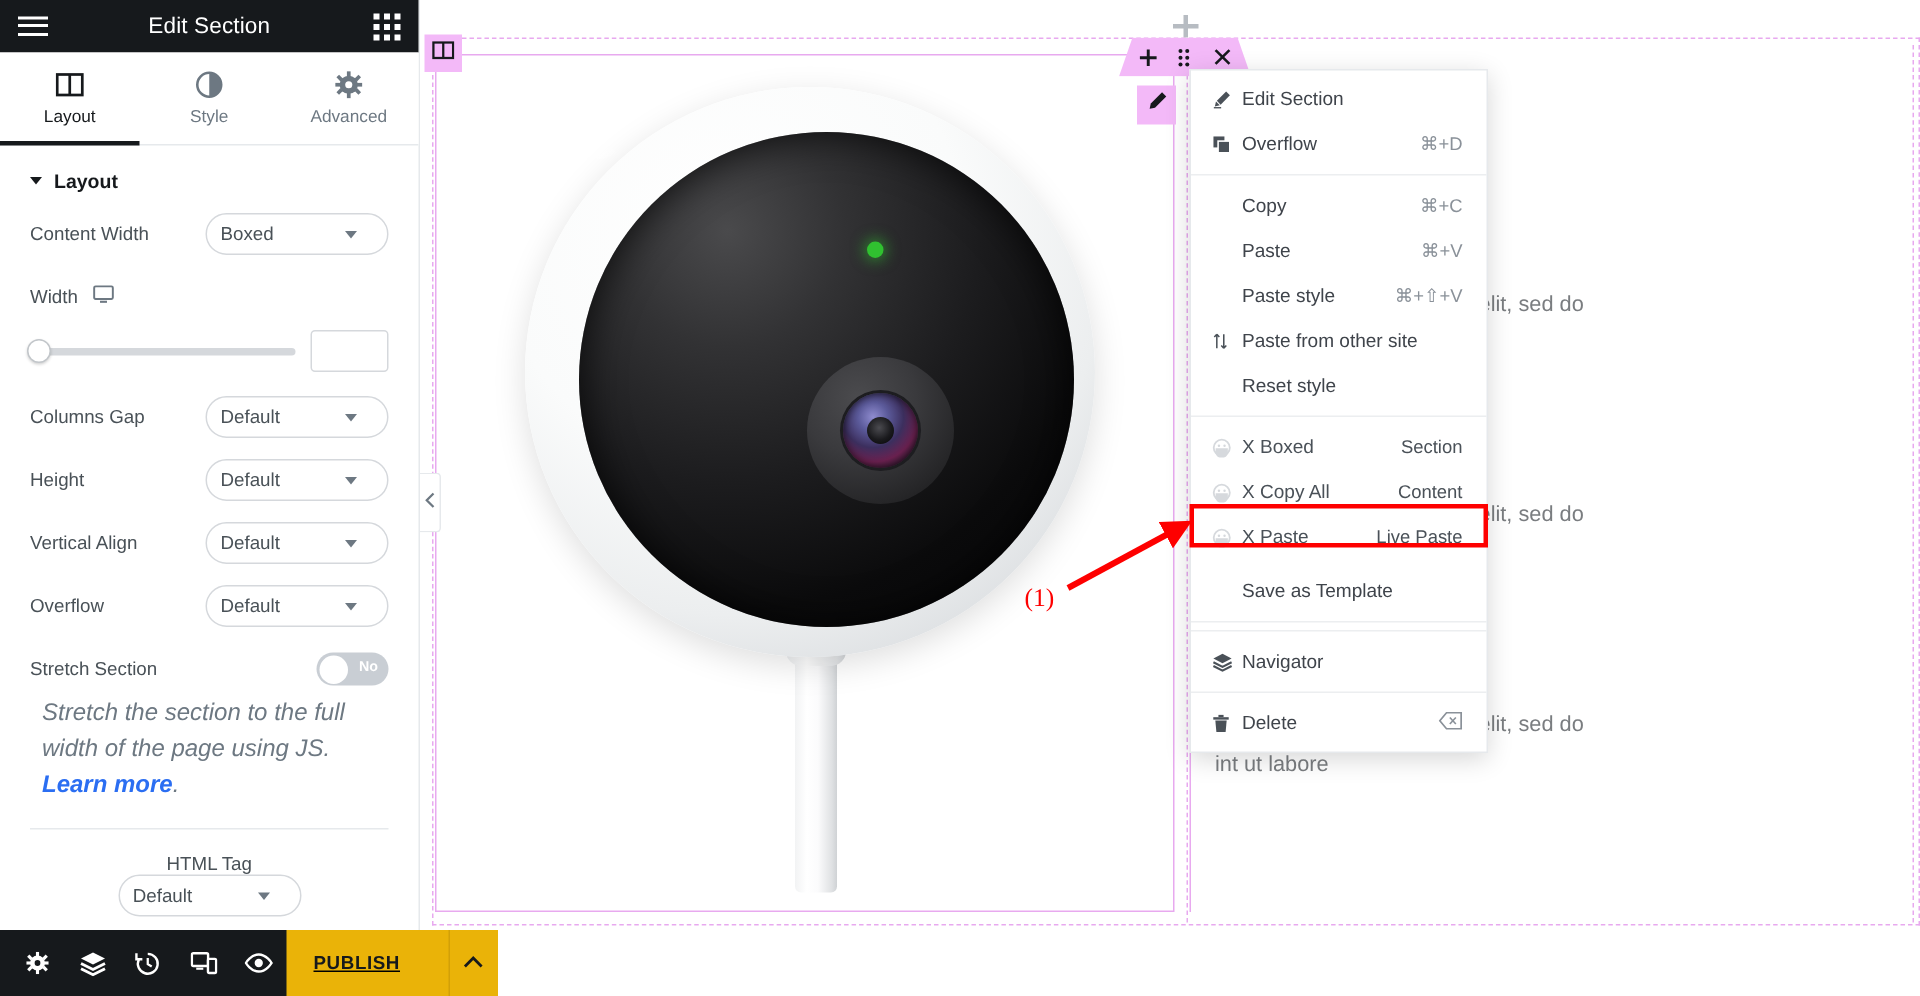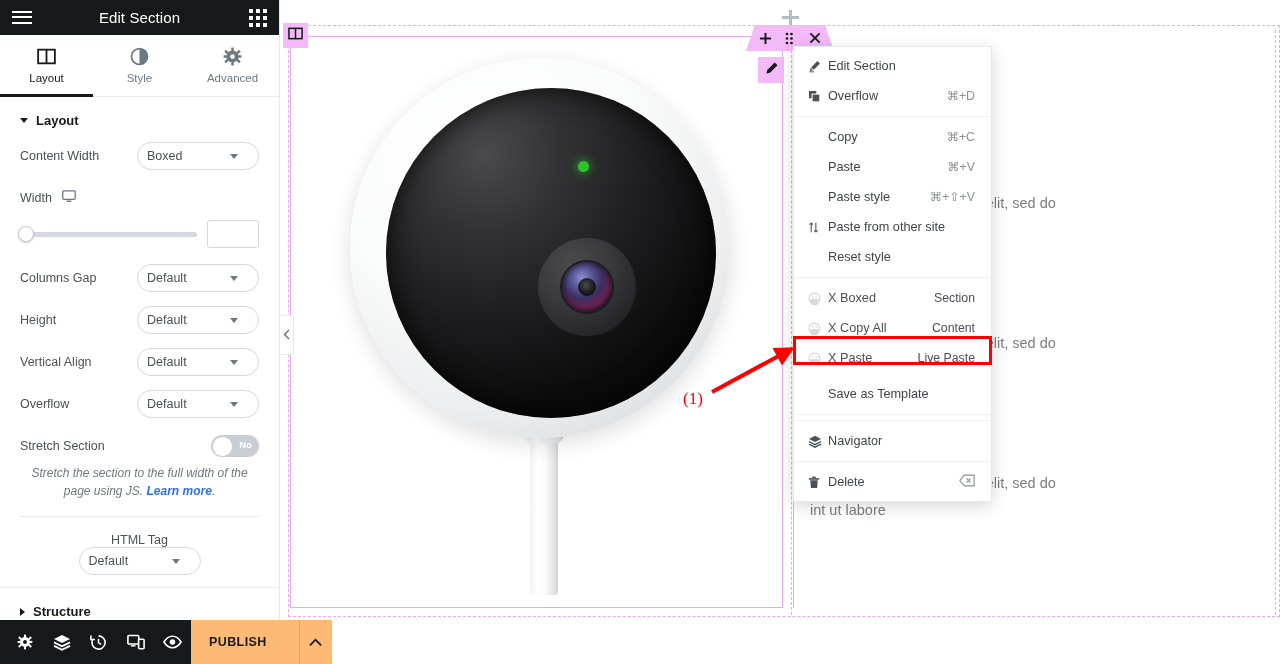--- a/index.html
+++ b/index.html
@@ -72,34 +72,34 @@
   .select .ar { width:0;height:0;border-left:4px solid transparent;border-right:4px solid transparent;border-top:5px solid #6d7882;}
   .slider-row { display:flex; align-items:center; padding: 2px 20px 0 20px; margin-bottom: 16px; gap: 10px;}
   .track { flex:1; height: 5px; background:#d5d8dc; border-radius: 3px; position: relative; cursor: pointer;}
   .knob { position:absolute; left:-2px; top:50%; transform: translateY(-50%);
           width: 16px; height:16px; border-radius:50%; background:#fff; border:1px solid #c2c6ca;
           box-shadow: 0 1px 2px rgba(0,0,0,.18); cursor: grab;}
   .numbox { width: 52px; height: 28px; border:1px solid #d5d8dc; border-radius:3px; background:#fff; }
   .toggle { width: 48px; height: 22px; border-radius: 11px; background:#c9ced4; position: relative; cursor:pointer;}
   .toggle .dot { position:absolute; left:1.5px; top:1.5px; width:19px; height:19px; border-radius:50%; background:#fff;}
   .toggle .tl { position:absolute; right:7px; top:4px; font-size:9.5px; color:#ffffff; font-weight:600;}
-  .desc { padding: 0 28px; font-size: 12px; line-height: 1.5; color: #6d7882; font-style: italic; text-align: center; }
+  .desc { padding: 0 28px; font-size: 16px; line-height: 1.5; color: #6d7882; font-style: italic; }
   .desc a { color: #2b6ef2; font-weight: bold; text-decoration: none; font-style: italic;}
   .divider { height:1px; background:#e6e9ec; margin: 16px 20px; }
   .sep-full { height:1px; background:#e6e9ec; }
   .monitor-icon { display:block; }
 
   #panel-footer {
     position:absolute; bottom:0; left:0; width:280px; height:44px;
     background:#16191c; display:flex; align-items:center;
   }
   .foot-icons { display:flex; align-items:center; gap:0; padding-left: 6px; flex:1;}
   .fi { width: 37px; height:44px; display:flex; align-items:center; justify-content:center; cursor:pointer;}
   #publish {
-    height:44px; background:#fdba74; display:flex; align-items:center; gap:16px;
+    height:44px; background:#eab308; display:flex; align-items:center; gap:16px;text-decoration:underline;
   }
   #publish .lbl { padding: 0 16px 0 18px; font-size:12.5px; font-weight:600; color:#16191c; letter-spacing:.4px; cursor:pointer;}
   #publish .chev { width: 33px; height:44px; display:flex;align-items:center;justify-content:center;
                    border-left:1px solid rgba(0,0,0,.10); cursor:pointer;}
 
   
   #collapse-tab {
     position:absolute; left:280px; top:315px; width:14px; height:40px;
     background:#ffffff; border:1px solid #e6e9ec; border-left:none;
     border-radius: 0 3px 3px 0; display:flex; align-items:center; justify-content:center;

